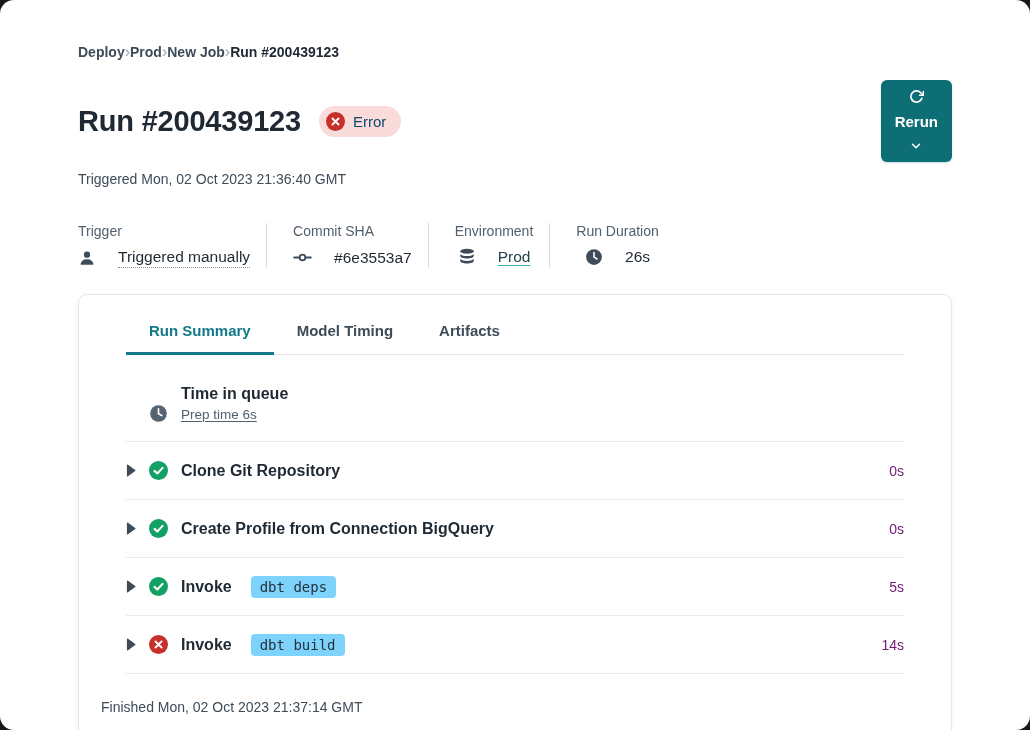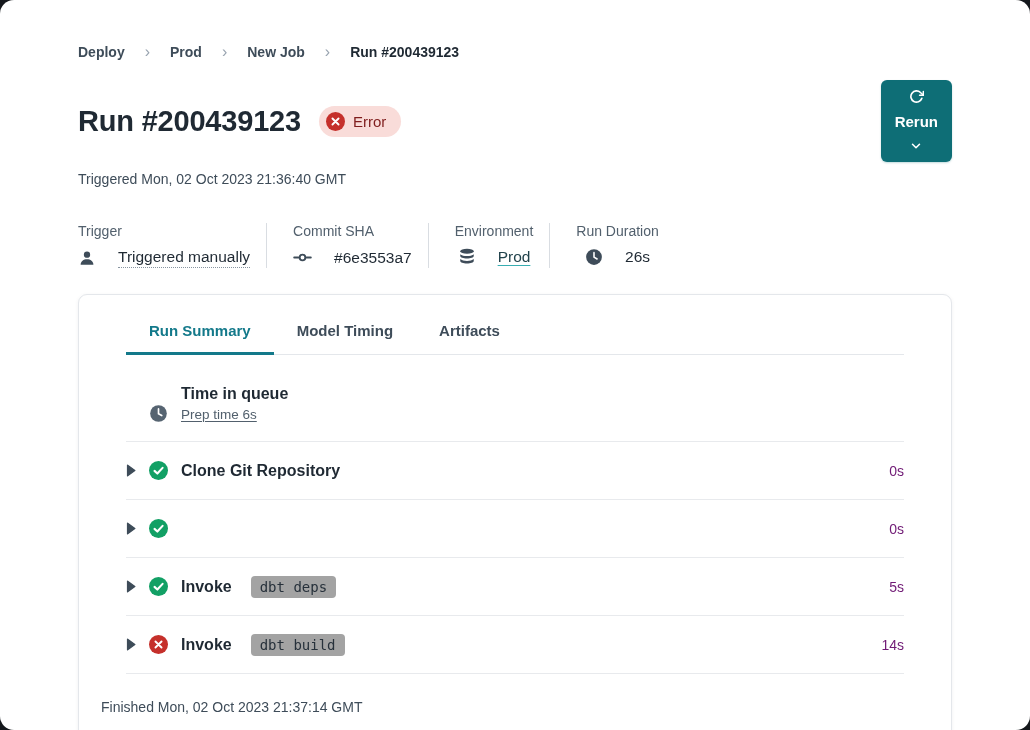--- a/index.html
+++ b/index.html
@@ -1,31 +1,31 @@
 <!DOCTYPE html>
 <html><head>
 <meta charset="utf-8">
 <style>
   html,body{margin:0;padding:0;width:1030px;height:730px;background:#15181c;
     font-family:"Liberation Sans","DejaVu Sans",sans-serif;-webkit-font-smoothing:antialiased;}
   .page{position:absolute;inset:0;background:#ffffff;border-radius:14px;overflow:hidden;}
   .content{padding:0 78px;}
 
   
-  .breadcrumb{display:flex;align-items:center;gap:20px;padding-top:44px;font-size:14px;}
+  .breadcrumb{display:flex;align-items:center;gap:0;padding-top:44px;font-size:14px;}
   .crumb{color:#3e4c59;font-weight:600;cursor:pointer;}
   .crumb-sep{color:#9aa5b1;font-size:16px;line-height:1;}
   .crumb-current{color:#1f2933;font-weight:700;}
 
   
   .header-row{display:flex;align-items:center;justify-content:space-between;margin-top:20px;}
   .title-wrap{display:flex;align-items:center;gap:18px;}
   h1.page-title{margin:0;font-size:29px;font-weight:700;color:#1f2933;letter-spacing:-0.2px;}
   .badge-error{display:inline-flex;align-items:center;gap:8px;background:#f9dcd9;
-    border-radius:17px;padding:6px 15px 6px 7px;font-size:15px;color:#7f1d1d;}
+    border-radius:17px;padding:6px 15px 6px 7px;font-size:15px;color:#0c4a6e;}
   .status-dot{width:19px;height:19px;flex:0 0 auto;}
   .btn-rerun{display:inline-flex;align-items:center;gap:9px;background:#0e6e76;color:#ffffff;
     border:none;border-radius:6px;padding:9px 14px;font-size:15px;font-weight:600;cursor:pointer;
     font-family:inherit;box-shadow:0 1px 2px rgba(14,110,118,.25);flex-direction:column;}
   .btn-rerun svg{display:block;}
   .triggered{margin-top:9px;font-size:14px;color:#3e4c59;}
 
   
   .meta-row{display:flex;margin-top:36px;}
   .meta-col{padding-right:16px;margin-right:26px;border-right:1px solid #d9dde2;}
@@ -50,21 +50,21 @@
     border-bottom:1px solid #e8eaed;}
   .queue-title{font-size:16px;font-weight:700;color:#1f2933;}
   .queue-link{display:inline-block;margin-top:4px;font-size:13.5px;color:#52606d;
     text-decoration:underline;text-underline-offset:2px;cursor:pointer;}
 
   .step-row{display:flex;align-items:center;gap:13px;height:57px;
     border-bottom:1px solid #e8eaed;cursor:pointer;text-align:center;}
   .caret{flex:0 0 auto;display:flex;width:10px;cursor:pointer;}
   .step-name{font-size:16px;font-weight:700;color:#1f2933;}
   .code-chip{font-family:"DejaVu Sans Mono","Liberation Mono",monospace;font-size:14px;
-    background:#a3a3a3;color:#27313b;border-radius:4px;padding:3px 9px;margin-left:6px;}
+    background:#7dd3fc;color:#27313b;border-radius:4px;padding:3px 9px;margin-left:6px;}
   .step-duration{margin-left:auto;font-size:14px;color:#701a75;}
 
   .card-footer{padding:25px 0 27px 22px;font-size:14px;color:#3e4c59;}
 </style>
 </head>
 <body>
 
 <div class="page">
   <div class="content">
 
@@ -185,20 +185,21 @@
         <div class="step-row">
           <span class="caret">
             <svg width="10" height="13" viewBox="0 0 10 13">
                 <path d="M1.6 1.2 L8.8 6.5 L1.6 11.8 Z" fill="#3e4c59" stroke="#3e4c59" stroke-width="1.4" stroke-linejoin="round"></path>
               </svg>
           </span>
           <svg class="status-dot" viewBox="0 0 20 20">
             <circle cx="10" cy="10" r="10" fill="#12a065"></circle>
             <path d="M5.8 10.4 L8.8 13.2 L14.3 7.2" stroke="#fff" stroke-width="2.2" fill="none" stroke-linecap="round" stroke-linejoin="round"></path>
           </svg>
+          <span class="step-name">Create Profile from Connection BigQuery</span>
           <span class="step-duration">0s</span>
         </div>
 
         <div class="step-row">
           <span class="caret">
             <svg width="10" height="13" viewBox="0 0 10 13">
                 <path d="M1.6 1.2 L8.8 6.5 L1.6 11.8 Z" fill="#3e4c59" stroke="#3e4c59" stroke-width="1.4" stroke-linejoin="round"></path>
               </svg>
           </span>
           <svg class="status-dot" viewBox="0 0 20 20">

